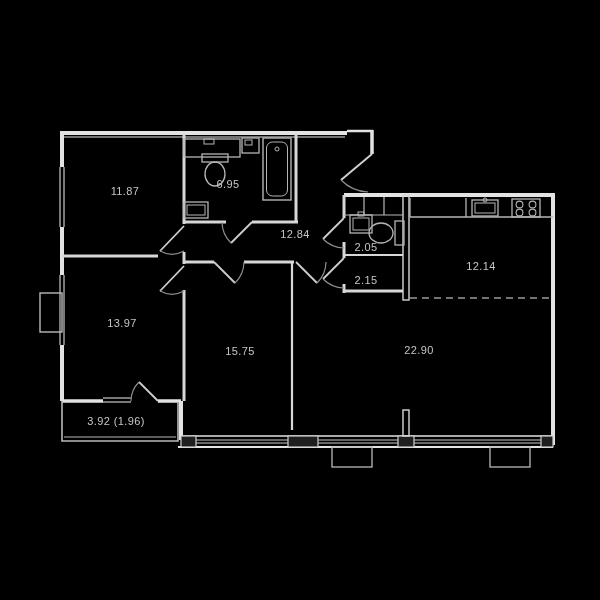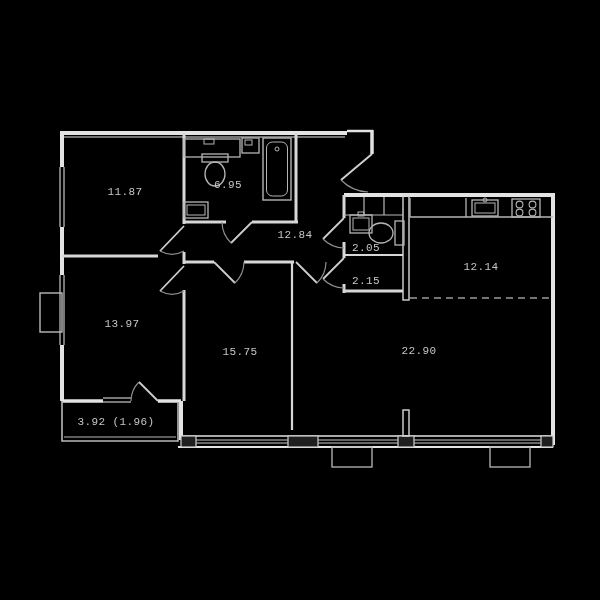--- a/index.html
+++ b/index.html
@@ -1,17 +1,17 @@
 <!DOCTYPE html>
 <html><head>
 <meta charset="utf-8">
 <style>
   html,body{margin:0;padding:0;background:#000;}
   .stage{position:relative;width:600px;height:600px;background:#000;overflow:hidden;
-         font-family:Liberation Mono, monospace;}
+         font-family:Liberation Sans, sans-serif;}
   svg{display:block}
   .wall{stroke:#e3e3e3;fill:none;stroke-linecap:butt}
   .wall2{stroke:#d7d7d7;fill:none}
   .thin{stroke:#b9b9b9;fill:none}
   .fix{stroke:#b5b5b5;fill:none}
   .leaf{stroke:#cfcfcf;fill:none}
   .arc{stroke:#8f8f8f;fill:none}
   .glass{stroke:#c9c9c9;fill:none}
   .dash{stroke:#9b9b9b;fill:none;stroke-dasharray:7 5}
   .pier{fill:#1f1f1f;stroke:#cfcfcf;stroke-width:1.2}

